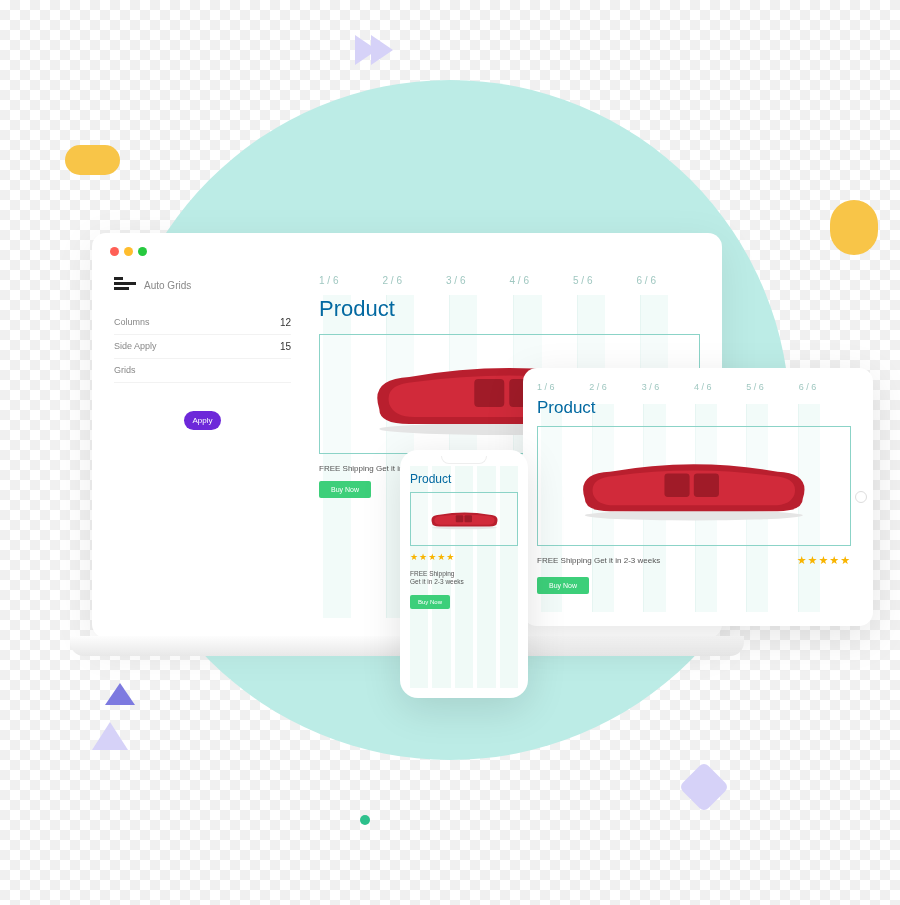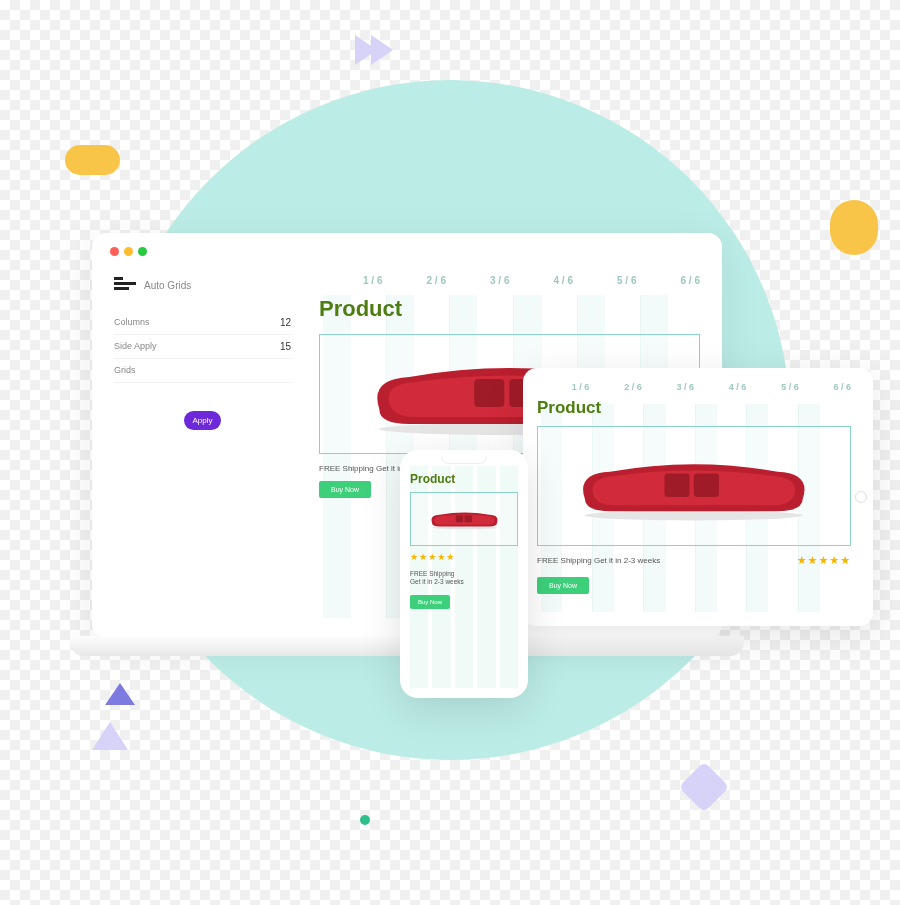--- a/index.html
+++ b/index.html
@@ -60,27 +60,27 @@
   .sb-icon { width:22px; height:16px; display:flex; flex-direction:column; gap:2px;}
   .sb-icon span{ background:#222; height:3px; }
   .sb-icon span:nth-child(1){width:40%;} .sb-icon span:nth-child(2){width:100%;} .sb-icon span:nth-child(3){width:70%;}
   .sb-title{ font-size:10px; color:#888; }
   .sb-row { display:flex; justify-content:space-between; font-size:9px; color:#888; padding:6px 0; border-bottom:1px solid #f2f2f2;}
   .sb-row input { border:none; width:40px; font-size:10px; text-align:right; color:#333; background:transparent; }
   .apply-btn { margin:28px auto 0; display:block; background:#6d28d9; color:#fff; border:none; padding:5px 8px; border-radius:12px; font-size:8px; cursor:pointer;}
 
   .canvas { flex:1; padding:8px 10px; position:relative; }
   .grid-labels { display:flex; gap:0; font-size:10px; color:#9fc7c0; }
-  .grid-labels span{ flex:1; text-align:right;font-weight:bold; }
+  .grid-labels span{ flex:1; text-align:left; }
   .grid-bg { position:absolute; top:28px; left:10px; right:10px; bottom:8px; display:flex; }
   .grid-bg span{ flex:1; border-left:1px solid #e6f5f2; background:linear-gradient(90deg,#f2fbf9 50%, transparent 50%); background-size: 100% 100%; }
   .grid-bg span:first-child{border-left:none;}
   .col-strip{ flex:1; background:#eef9f6; margin:0 4px; }
 
-  .product-title { position:relative; font-size:22px; font-weight:700; color:#4d7c0f; margin:10px 0 12px; z-index:2;}
+  .product-title { position:relative; font-size:22px; font-weight:400; color:#0369a1; margin:10px 0 12px; z-index:2;}
   .product-frame { position:relative; border:1px solid #8bd3c7; padding:8px; height:120px; display:flex; align-items:center; justify-content:center; z-index:2; background:rgba(255,255,255,0.3);}
   .shipping { position:relative; font-size:8px; color:#555; margin-top:10px; z-index:2;}
   .buy-btn { position:relative; margin-top:8px; background:#3dcf7a; color:#fff; border:none; padding:5px 12px; font-size:7px; border-radius:2px; cursor:pointer; z-index:2;}
 
   
   .couch { width:85%; height:90px; }
   .couch-sm { width:75%; height:48px; }
 
   
   .tablet {

